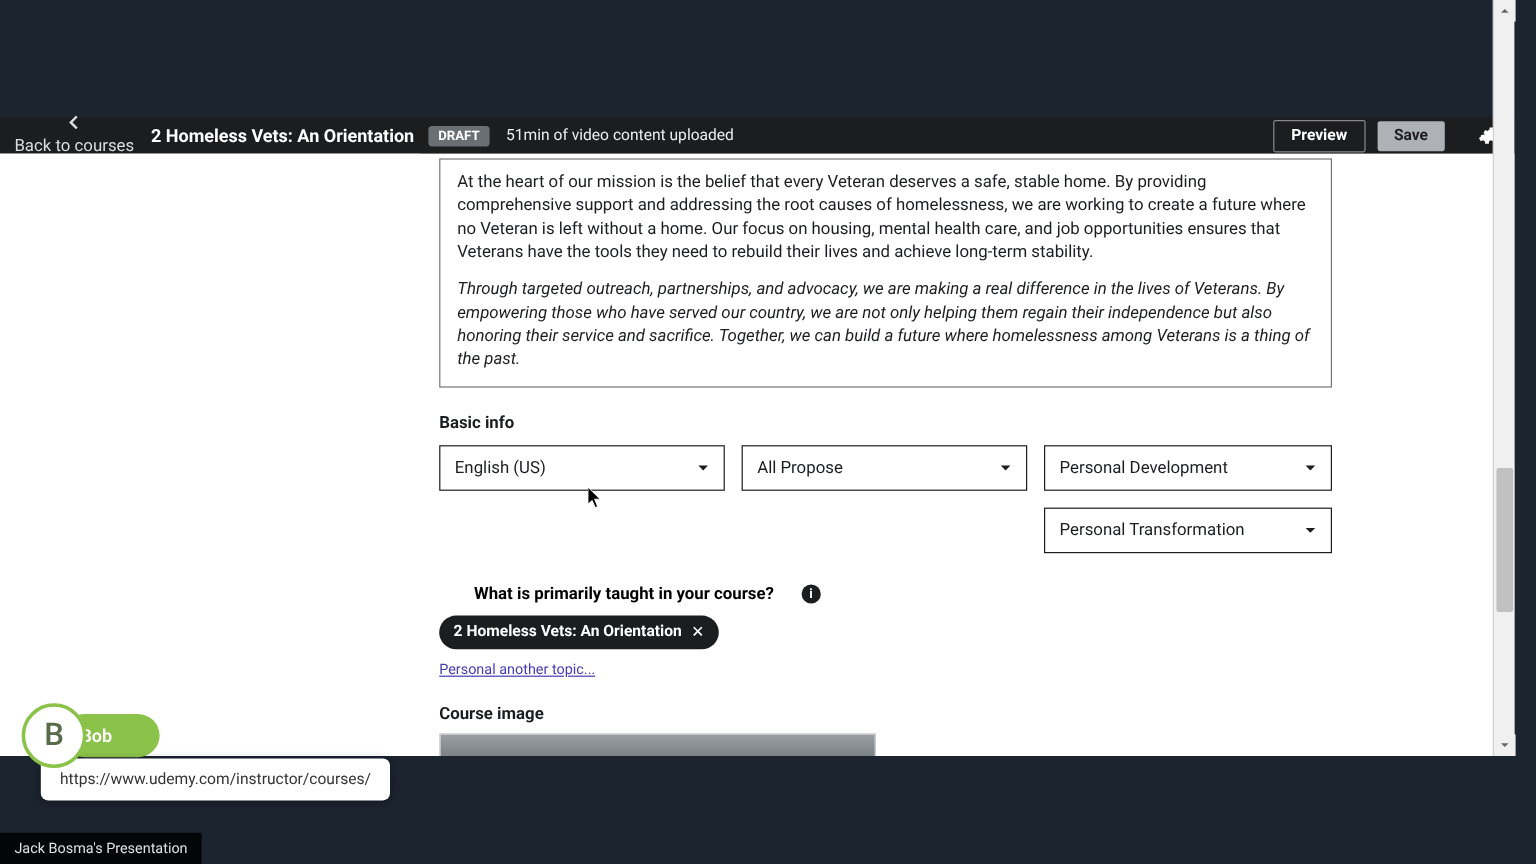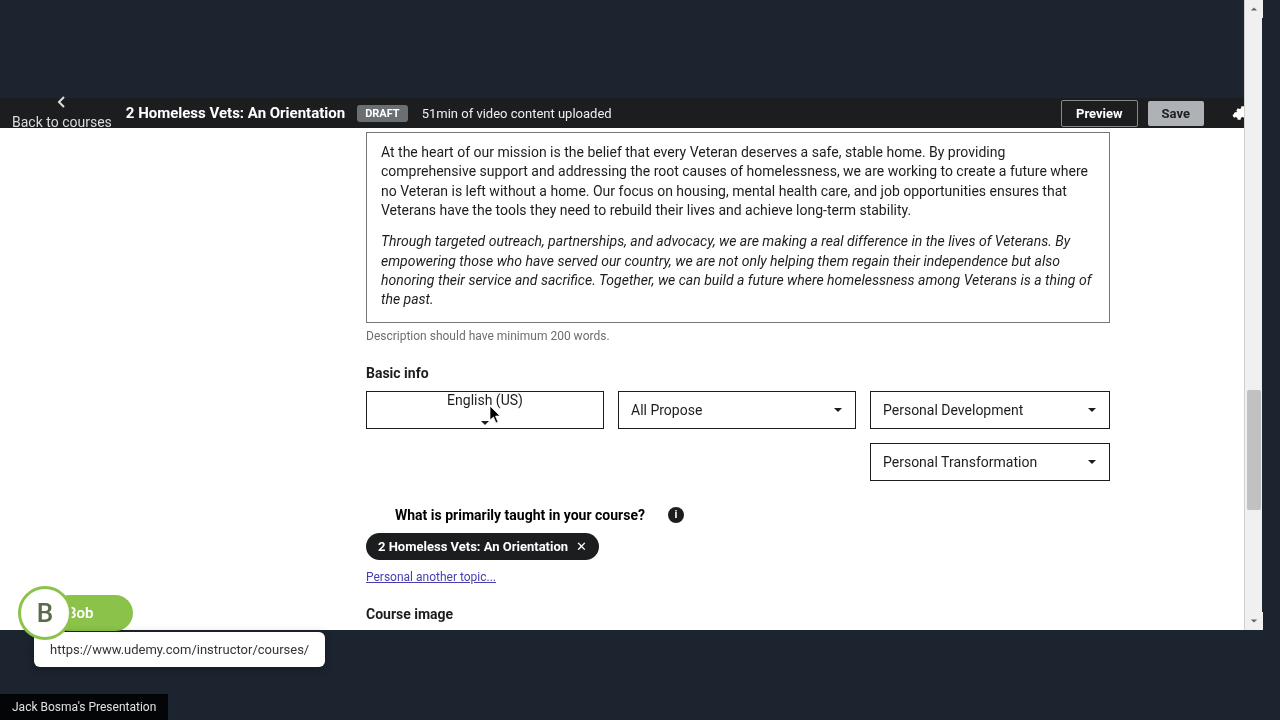--- a/index.html
+++ b/index.html
@@ -90,21 +90,21 @@
   }
   .sel {
     border: 1px solid #1c1d1f;
     height: 38px;
     padding: 0 12px;
     display: flex; align-items: center; justify-content: space-between;
     font-size: 14px; color: #1c1d1f;
     background: #fff;
     cursor: pointer;
   }
-  .sel.w1 { width: 238px; flex-direction: column; }
+  .sel.w1 { width: 238px; }
   .sel.w2 { width: 238px; }
   .sel.w3 { width: 240px; }
   .sel svg { width: 10px; height: 10px; fill: #1c1d1f; }
 
   .q-row { margin-top: 26px; display: flex; align-items: flex-start; gap: 23px; margin-left: 29px; }
   .q-row .qlabel { font-weight: 700; font-size: 14px; }
   .info-circ {
     width: 16px; height: 16px; border-radius: 50%;
     background: #1c1d1f; color: #fff; font-size: 11px;
     display: flex; align-items: center; justify-content: center;
@@ -218,21 +218,20 @@
 
   <div class="content">
     <div class="sidebar-col"></div>
 
     <div class="main-col">
 
       <div class="desc-box">
         <p>At the heart of our mission is the belief that every Veteran deserves a safe, stable home. By providing comprehensive support and addressing the root causes of homelessness, we are working to create a future where no Veteran is left without a home. Our focus on housing, mental health care, and job opportunities ensures that Veterans have the tools they need to rebuild their lives and achieve long-term stability.</p>
         <p>Through targeted outreach, partnerships, and advocacy, we are making a real difference in the lives of Veterans. By empowering those who have served our country, we are not only helping them regain their independence but also honoring their service and sacrifice. Together, we can build a future where homelessness among Veterans is a thing of the past.</p>
       </div>
-      <div class="desc-hint">Description should have minimum 200 words.</div>
 
       <div class="section-label">Basic info</div>
 
       <div class="select-row">
         <div class="sel w1">
           <span>English (US)</span>
           <svg viewBox="0 0 10 10">
               <path d="M1 3l4 4 4-4z"></path>
             </svg>
         </div>

